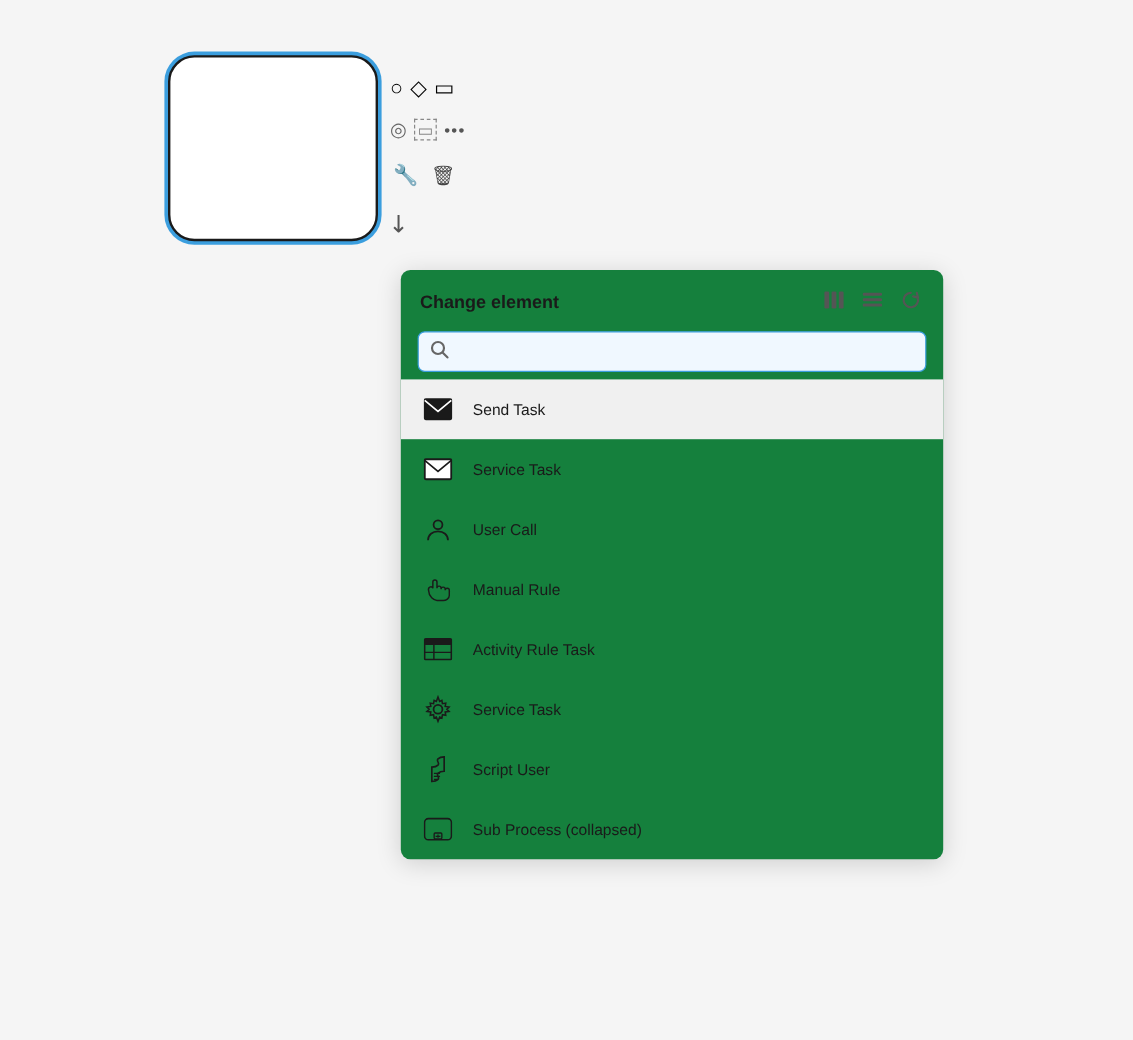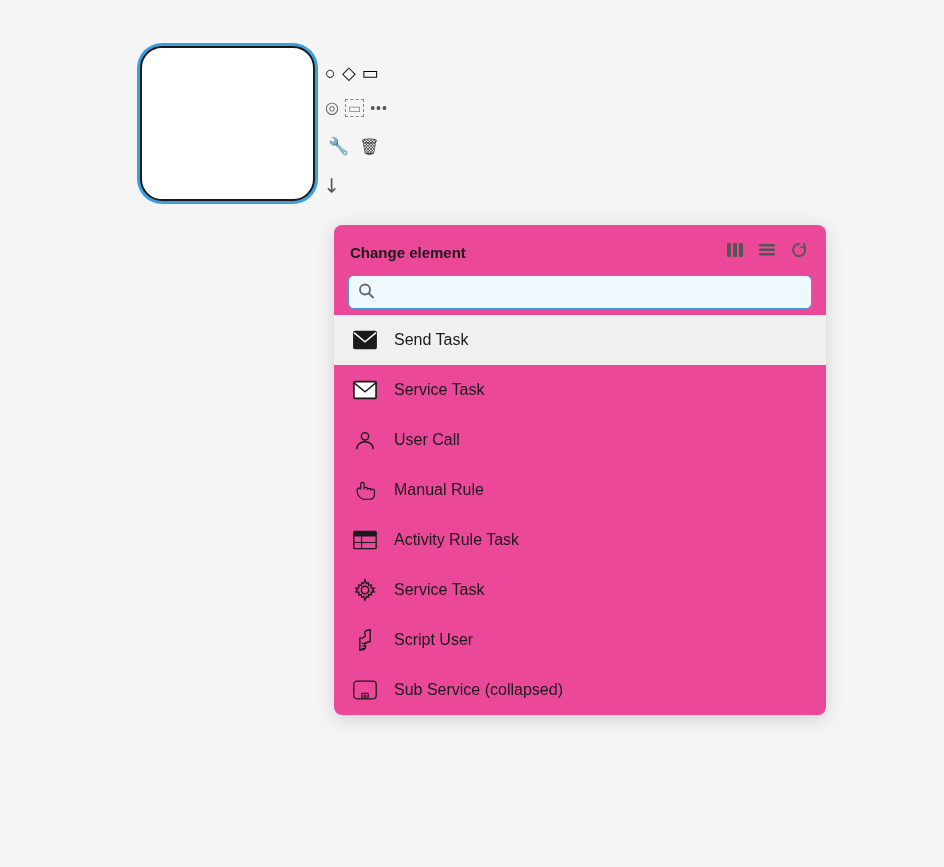--- a/index.html
+++ b/index.html
@@ -34,22 +34,22 @@
       border-radius: 22px;
       background: white;
       box-shadow: 0 0 0 3px #3b9ede;
     }
 
     
     .context-menu {
       position: absolute;
       top: 225px;
       left: 334px;
-      width: 492px;
-      background: #ec4899;
+      width: 452px;
+      background: #15803d;
       border-radius: 8px;
       box-shadow: 0 4px 20px rgba(0,0,0,0.15);
       overflow: hidden;
       z-index: 100;
     }
 
     .context-menu-header {
       display: flex;
       align-items: center;
       justify-content: space-between;
@@ -123,21 +123,21 @@
       width: 30px;
       height: 30px;
       display: flex;
       align-items: center;
       justify-content: center;
       flex-shrink: 0;
       font-size: 18px;
     }
 
     .menu-item-label {
-      font-size: 16px;
+      font-size: 13px;
       color: #1a1a1a;
     }
 
     
     .menu-list::-webkit-scrollbar {
       width: 6px;
     }
     .menu-list::-webkit-scrollbar-thumb {
       background: #ccc;
       border-radius: 3px;
@@ -302,19 +302,19 @@
 
       <div class="menu-item">
         <div class="menu-item-icon icon-subprocess">
           <svg width="30" height="24" viewBox="0 0 30 24" fill="none">
             <rect x="1" y="1" width="28" height="22" rx="4" stroke="#1a1a1a" stroke-width="1.6" fill="none"></rect>
             <rect x="11" y="16" width="8" height="6" rx="1" stroke="#1a1a1a" stroke-width="1.4" fill="none"></rect>
             <line x1="15" y1="17.5" x2="15" y2="21" stroke="#1a1a1a" stroke-width="1.2"></line>
             <line x1="12.5" y1="19.5" x2="17.5" y2="19.5" stroke="#1a1a1a" stroke-width="1.2"></line>
           </svg>
         </div>
-        <span class="menu-item-label">Sub Service (collapsed)</span>
+        <span class="menu-item-label">Sub Process (collapsed)</span>
       </div>
 
     </div>
   </div>
 
 </div>
 
 </body></html>

